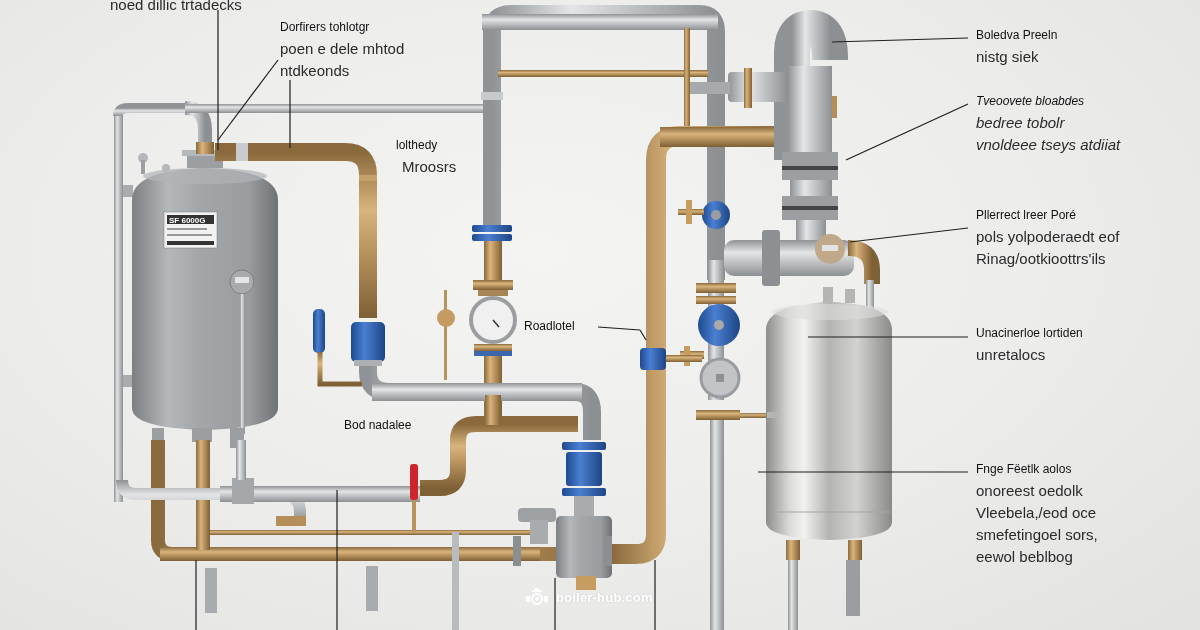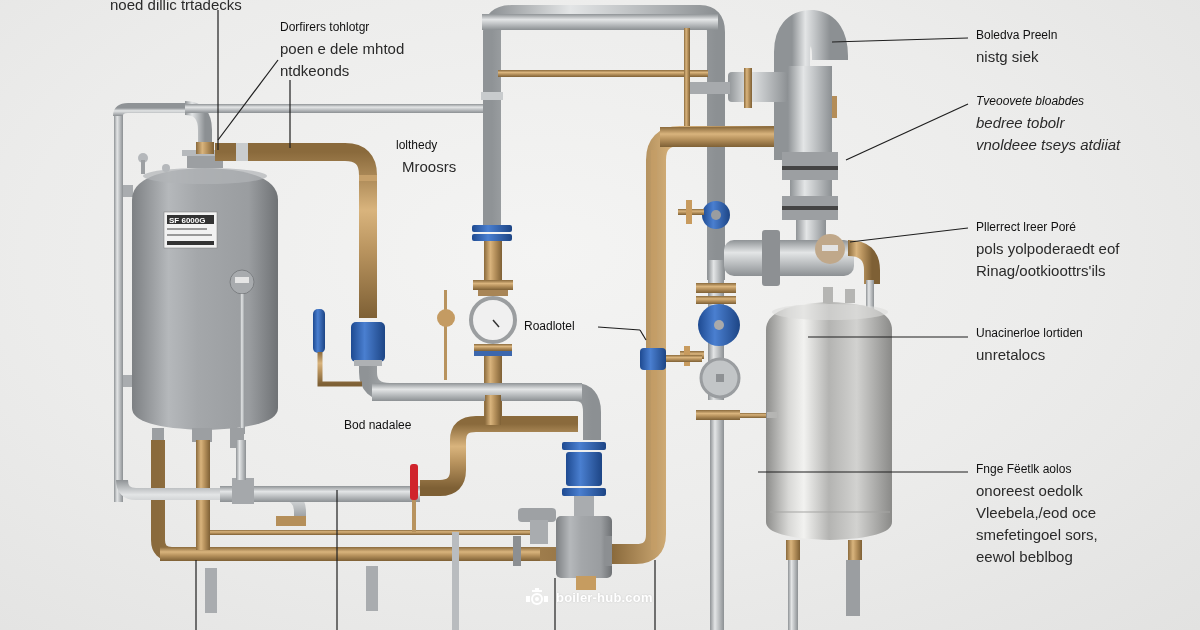--- a/index.html
+++ b/index.html
@@ -313,21 +313,21 @@
   <div class="title">Boledva Preeln</div>
   <div class="line">nistg siek</div>
 </div>
 
 <div class="label" style="left:976px; top:90px;font-style:italic;">
   <div class="title">Tveoovete bloabdes</div>
   <div class="line">bedree tobolr</div>
   <div class="line">vnoldeee tseys atdiiat</div>
 </div>
 
-<div class="label" style="left:976px; top:216px;">
+<div class="label" style="left:976px; top:204px;">
   <div class="title">Pllerrect lreer Poré</div>
   <div class="line">pols yolpoderaedt eof</div>
   <div class="line">Rinag/ootkioottrs'ils</div>
 </div>
 
 <div class="label" style="left:976px; top:458px;">
   <div class="title">Fnge Fëetlk aolos</div>
   <div class="line">onoreest oedolk</div>
   <div class="line">Vleebela,/eod oce</div>
   <div class="line">smefetingoel sors,</div>

